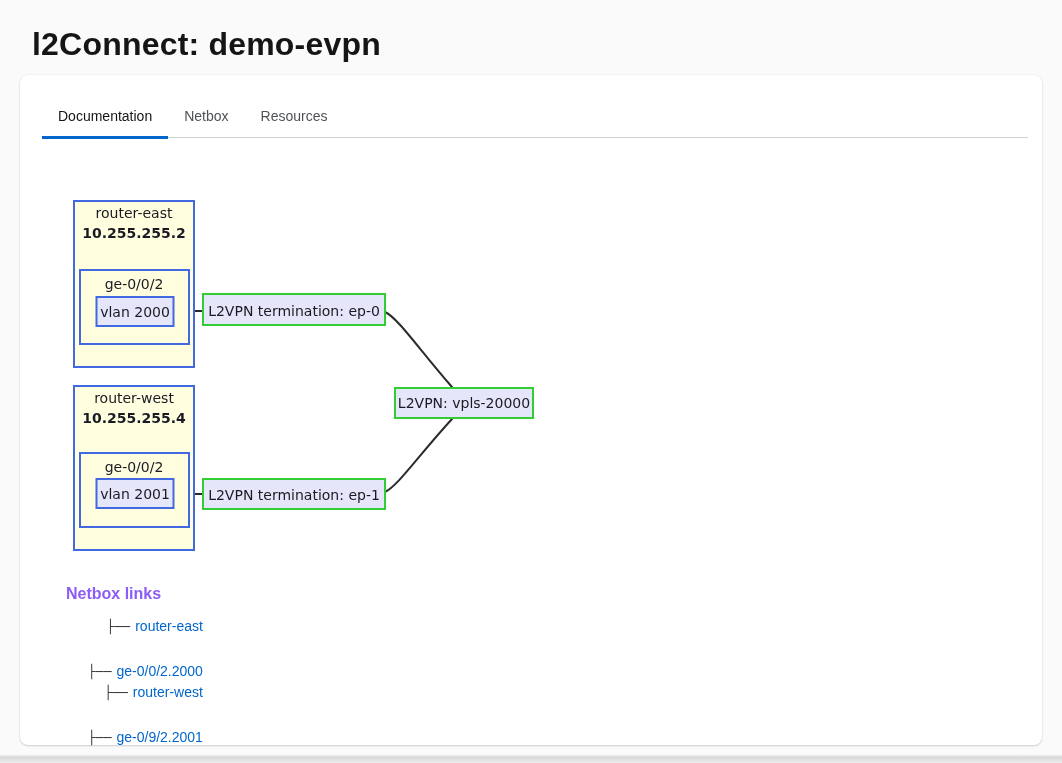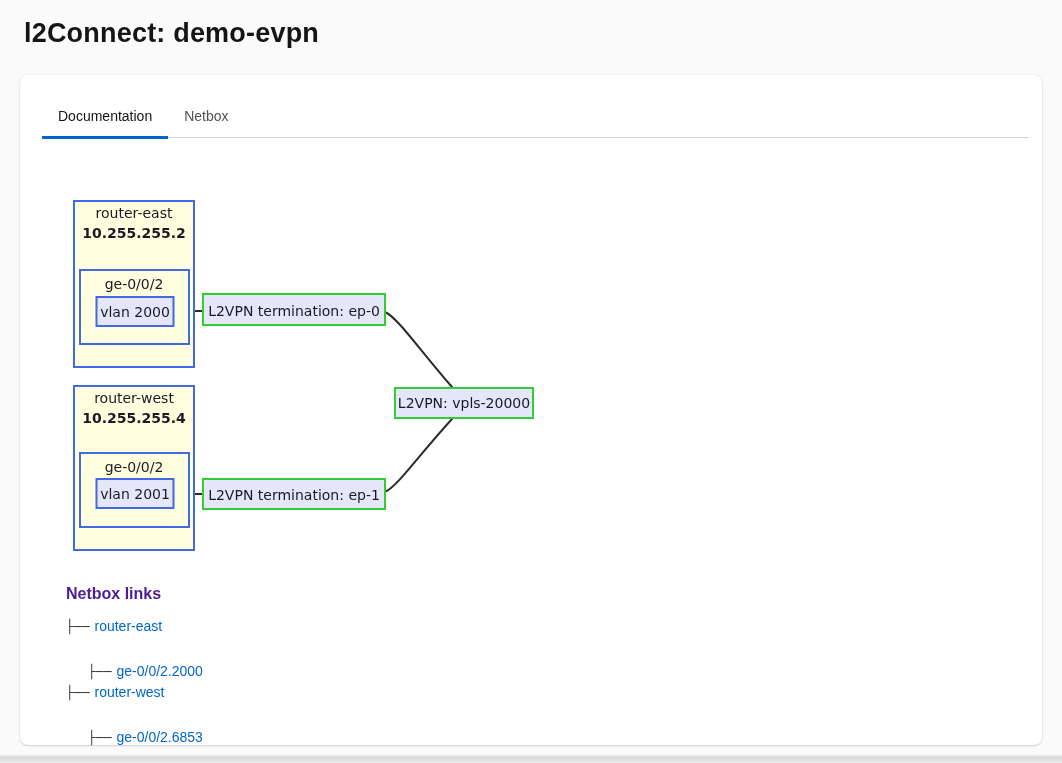--- a/index.html
+++ b/index.html
@@ -9,22 +9,22 @@
     position: relative;
     overflow: hidden;
     background: #fafafa;
     font-family: "Liberation Sans", sans-serif;
     color: #151515;
   }
 
   .page-title {
     position: absolute;
     left: 20px; top: 14px;
-    margin: 4px;
-    font-size: 27px;
+    margin: 12px;
+    font-size: 32px;
     font-weight: 700;
     letter-spacing: 0.2px;
     color: #151515;
   }
 
   .card {
     position: absolute;
     left: 20px; top: 75px;
     width: 1022px; height: 670px;
     background: #ffffff;
@@ -74,26 +74,27 @@
   .edge     { fill: none; stroke: #2b2b2b; stroke-width: 2; stroke-linecap: round; }
 
   .netbox {
     position: absolute;
     left: 46px; top: 510px;
   }
   .netbox-heading {
     margin: 0 0 13px 0;
     font-size: 16px;
     font-weight: 700;
-    color: #4c1d95;
+    color: #8b5cf6;
   }
   .tree { font-size: 14px; }
   .tree-row {
     line-height: 21px;
     white-space: nowrap;
+    text-align: right;
   }
   .tree-row.level-2 { padding-left: 22px; margin-top: 24px; }
   .tree-glyph {
     color: #3c3f42;
     font-family: "DejaVu Sans", sans-serif;
     font-size: 13px;
     margin-right: 5px;
   }
   .tree-link {
     color: #0066cc;
@@ -111,20 +112,21 @@
 </head>
 <body>
 
 <h1 class="page-title">l2Connect: demo-evpn</h1>
 
 <div class="card">
 
   <div class="tabs">
     <div class="tab active">Documentation</div>
     <div class="tab">Netbox</div>
+    <div class="tab">Resources</div>
   </div>
 
   <svg class="diagram" width="500" height="372" viewBox="0 0 500 372">
 
     <path class="edge" d="M 119.5 121 L 149 121"></path>
     <path class="edge" d="M 119.5 304 L 149 304"></path>
     <path class="edge" d="M 331 122 C 344 128 364 158 398 197"></path>
     <path class="edge" d="M 331 302 C 344 296 364 266 398 229"></path>
 
     <g>
@@ -169,20 +171,20 @@
       <div class="tree-row level-1">
         <span class="tree-glyph">├──</span><a class="tree-link">router-east</a>
       </div>
       <div class="tree-row level-2">
         <span class="tree-glyph">├──</span><a class="tree-link">ge-0/0/2.2000</a>
       </div>
       <div class="tree-row level-1">
         <span class="tree-glyph">├──</span><a class="tree-link">router-west</a>
       </div>
       <div class="tree-row level-2">
-        <span class="tree-glyph">├──</span><a class="tree-link">ge-0/0/2.6853</a>
+        <span class="tree-glyph">├──</span><a class="tree-link">ge-0/9/2.2001</a>
       </div>
     </div>
   </div>
 
 </div>
 
 <div class="bottom-strip"></div>
 
 </body></html>

